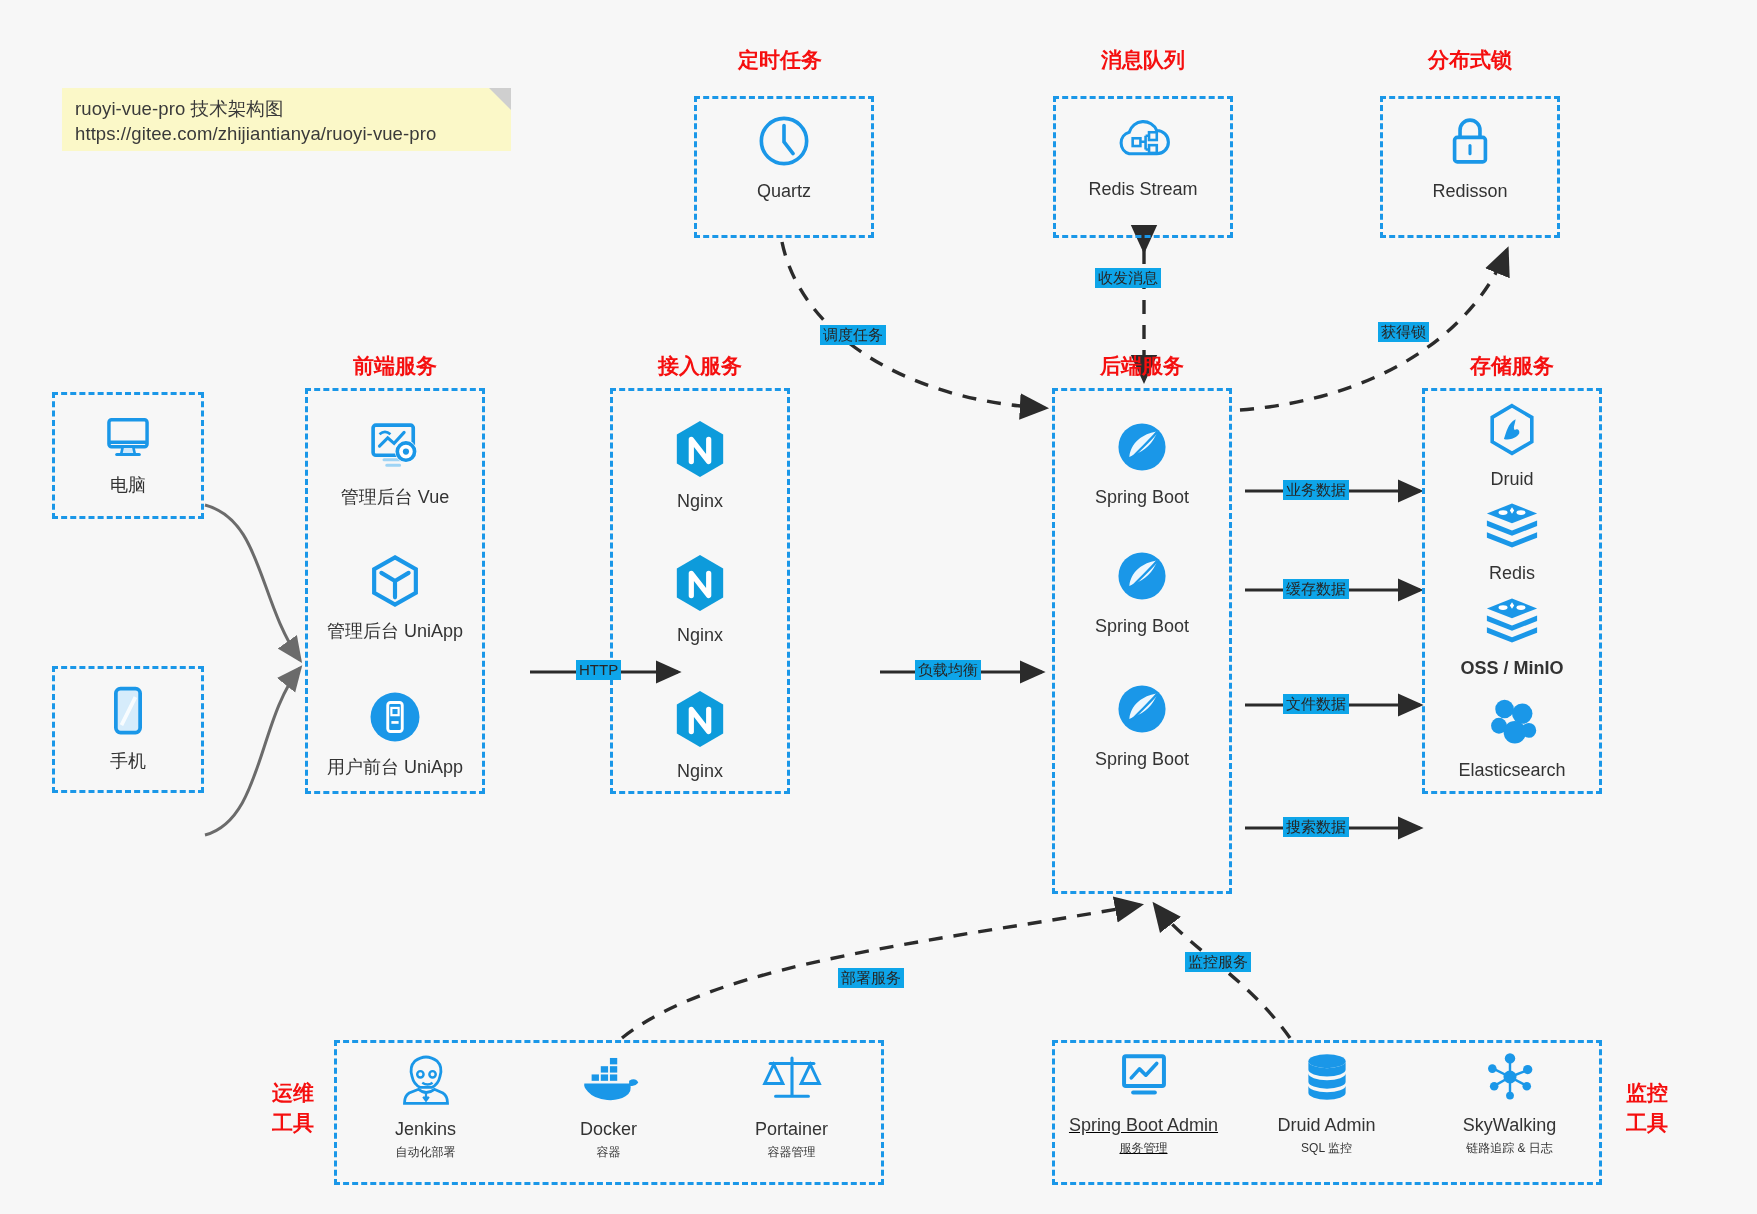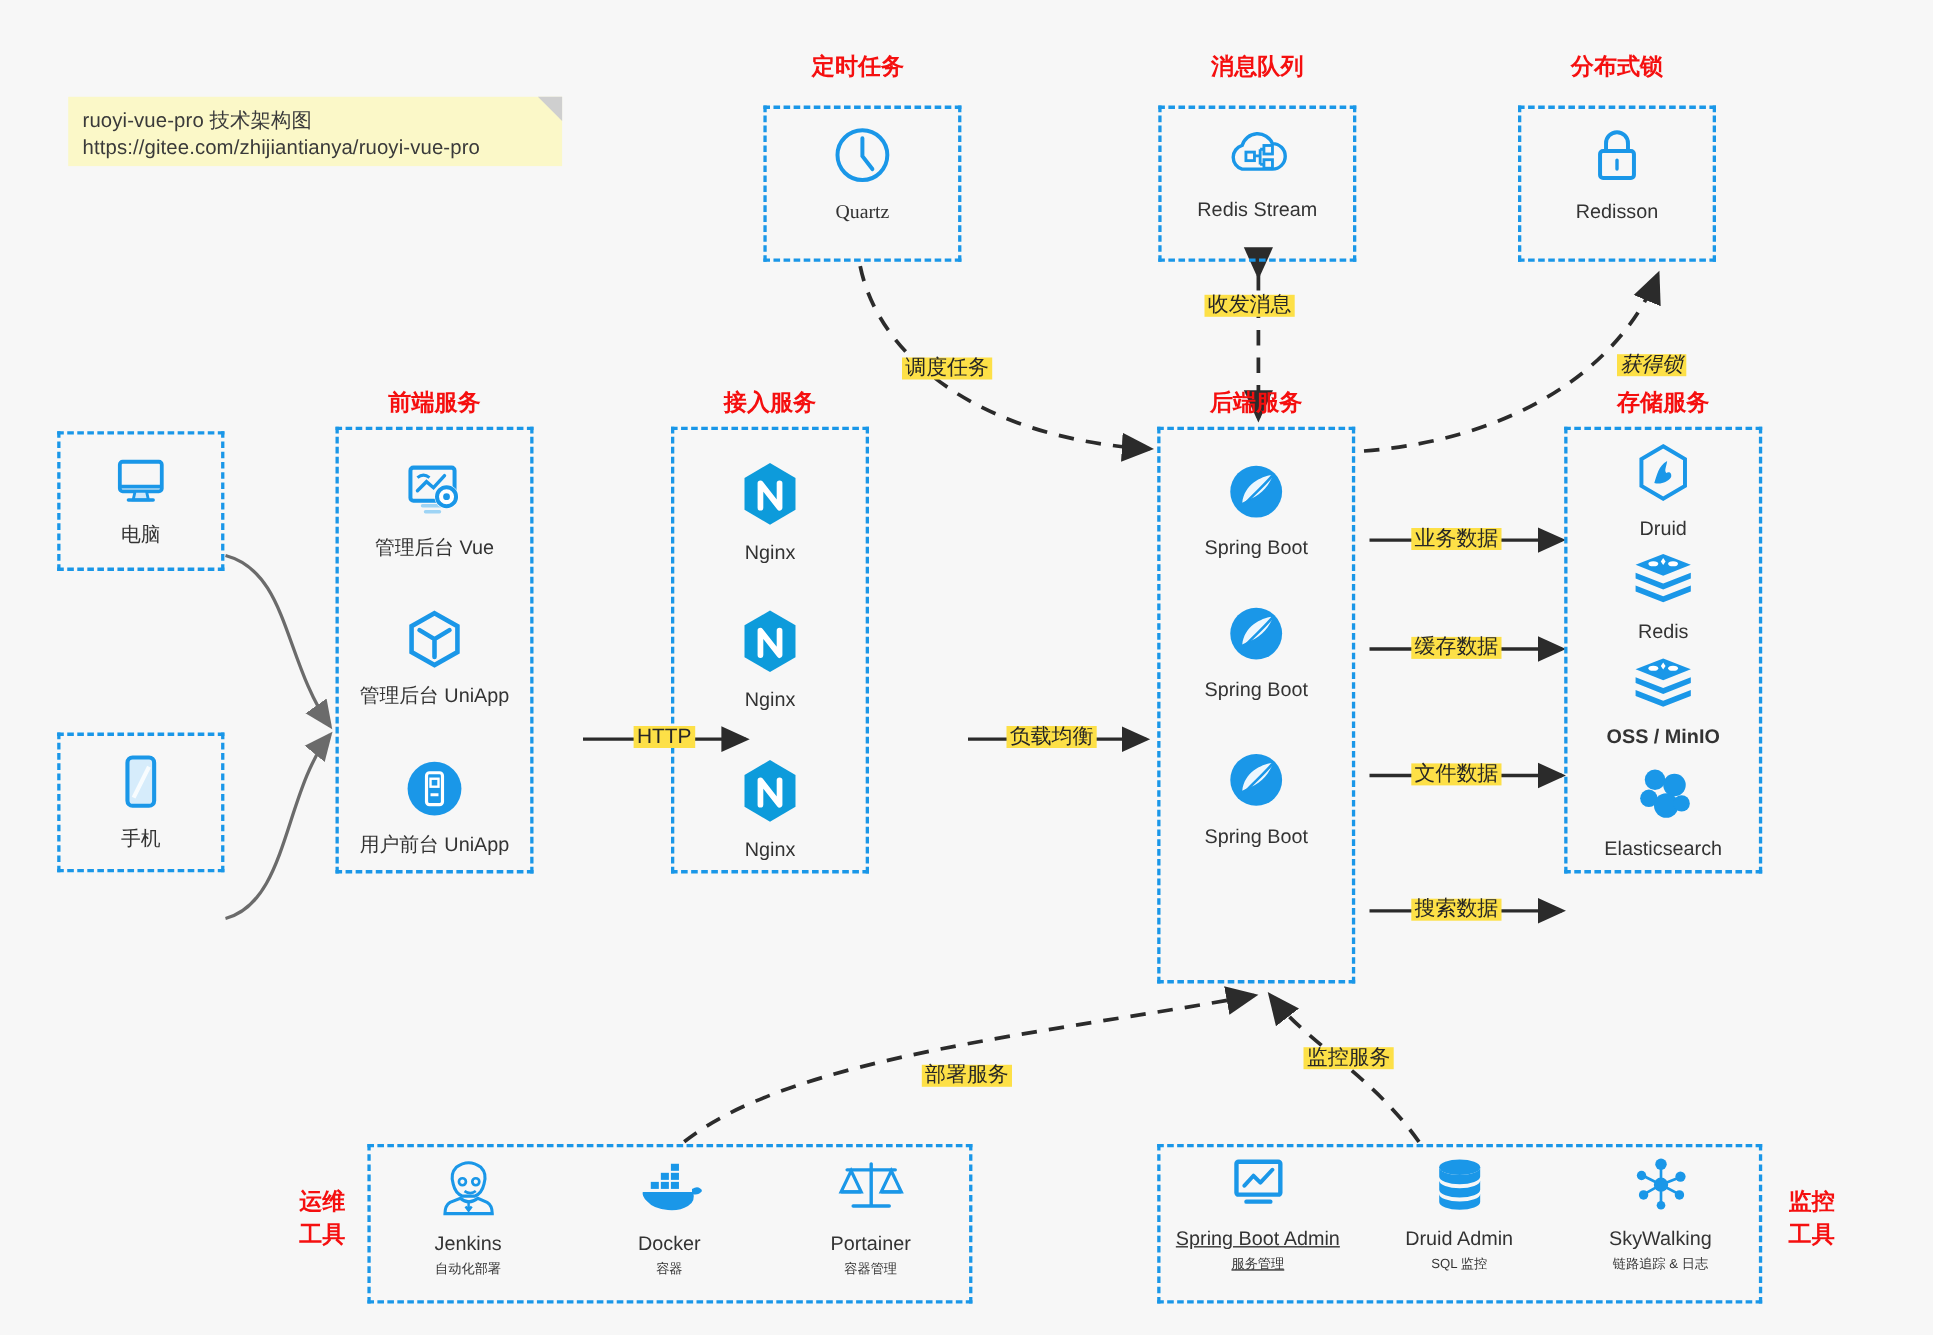--- a/index.html
+++ b/index.html
@@ -54,22 +54,22 @@
     line-height:23px;margin-top:6px;
   }
   .node .lbl2{
     font-size:12px;color:#333;white-space:nowrap;text-align:center;
     line-height:23px;
   }
   .icon{display:block;}
 
   
   .elabel{
-    position:absolute;font-size:19px;color:#262626;
-    background:#fde047;padding:0 3px;white-space:nowrap;
+    position:absolute;font-size:15px;color:#262626;
+    background:#0ea5e9;padding:0 3px;white-space:nowrap;
     line-height:20px;
   }
 </style>
 </head>
 <body>
 
 <div id="canvas">
 
   <div class="note">
     <div class="fold"></div>
@@ -105,21 +105,21 @@
 
     <path d="M1240,410 C1370,400 1470,340 1507,250" fill="none" stroke="#2b2b2b" stroke-width="3.4" stroke-dasharray="14,11" marker-end="url(#ah)"></path>
 
     <path d="M622,1038 C720,960 950,940 1140,905" fill="none" stroke="#2b2b2b" stroke-width="3.4" stroke-dasharray="14,11" marker-end="url(#ah)"></path>
 
     <path d="M1290,1038 C1245,975 1190,950 1155,905" fill="none" stroke="#2b2b2b" stroke-width="3.4" stroke-dasharray="14,11" marker-end="url(#ah)"></path>
   </svg>
 
   <div class="gtitle" style="left:700px;top:46px;width:160px;font-family:Liberation Mono, monospace;">定时任务</div>
   <div class="dbox" style="left:694px;top:96px;width:180px;height:142px;"></div>
-  <div class="node" style="left:694px;top:112px;width:180px;font-family:Liberation Serif, serif;">
+  <div class="node" style="left:694px;top:112px;width:180px;">
     <span class="icon">
       <svg width="58" height="58" viewBox="0 0 64 64">
         <circle cx="32" cy="32" r="25" fill="none" stroke="#1a97e8" stroke-width="4"></circle>
         <path d="M32 15 L32 33 L42 46" fill="none" stroke="#1a97e8" stroke-width="4" stroke-linecap="round"></path>
       </svg>
     </span>
     <span class="lbl">Quartz</span>
   </div>
 
   <div class="gtitle" style="left:1063px;top:46px;width:160px;">消息队列</div>
@@ -145,21 +145,21 @@
         <rect x="13" y="28" width="34" height="27" rx="3" fill="none" stroke="#1a97e8" stroke-width="4"></rect>
         <path d="M19 28 V20 A11 11 0 0 1 41 20 V28" fill="none" stroke="#1a97e8" stroke-width="4"></path>
         <path d="M30 37 V46" stroke="#1a97e8" stroke-width="3.4" stroke-linecap="round"></path>
       </svg>
     </span>
     <span class="lbl">Redisson</span>
   </div>
 
   <div class="elabel" style="left:820px;top:325px;">调度任务</div>
   <div class="elabel" style="left:1095px;top:268px;">收发消息</div>
-  <div class="elabel" style="left:1470px;top:322px;font-style:italic;">获得锁</div>
+  <div class="elabel" style="left:1378px;top:322px;">获得锁</div>
 
   <div class="dbox" style="left:52px;top:392px;width:152px;height:127px;"></div>
   <div class="node" style="left:52px;top:412px;width:152px;">
     <span class="icon">
       <svg width="56" height="52" viewBox="0 0 64 60">
         <rect x="10" y="9" width="44" height="31" rx="3" fill="none" stroke="#1a97e8" stroke-width="4"></rect>
         <path d="M10 35 H54" stroke="#1a97e8" stroke-width="4"></path>
         <path d="M26 40 H38 L40 49 H24 Z" fill="#cfe8fa" stroke="#1a97e8" stroke-width="3"></path>
         <path d="M19 49 H45" stroke="#1a97e8" stroke-width="3.6" stroke-linecap="round"></path>
       </svg>

